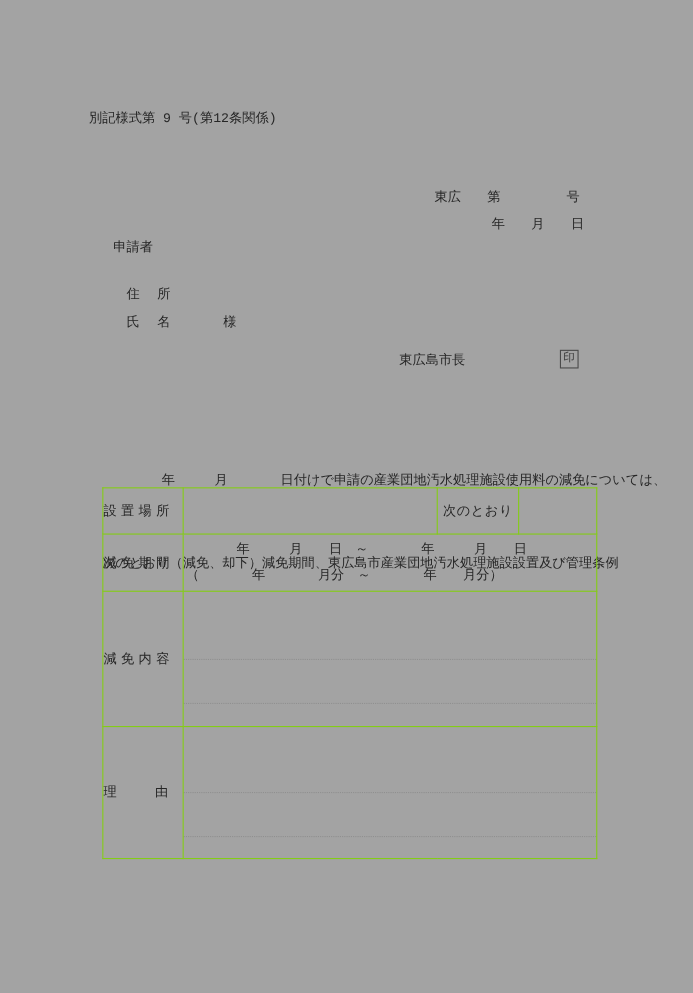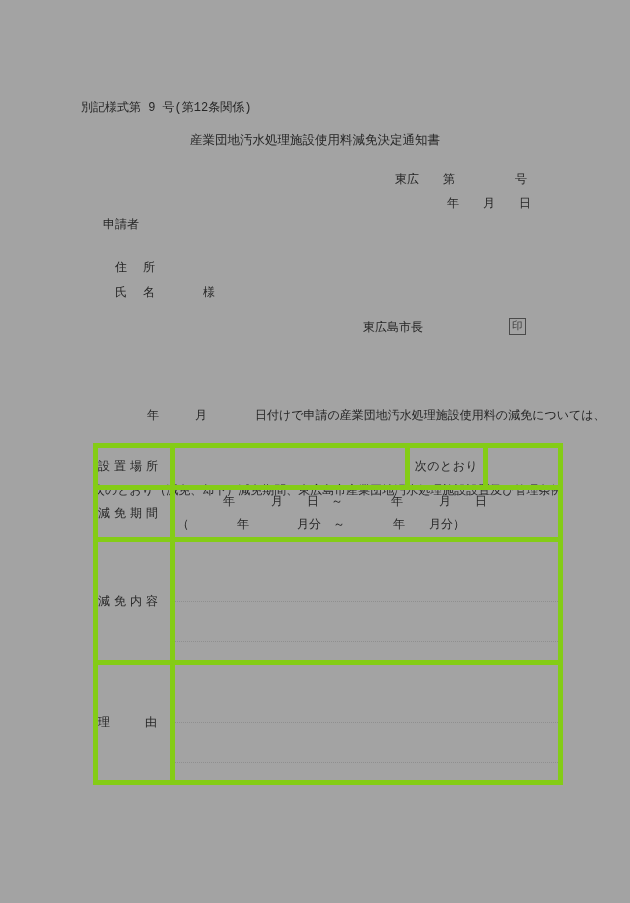--- a/index.html
+++ b/index.html
@@ -25,35 +25,35 @@
   .name-row .honorific { display: inline-block; margin-left: 46px; letter-spacing: 0; }
   .mayor     { left: 363px; top: 321px; }
   .seal {
     left: 509px; top: 318px;
     border: 1px solid #4a4a4a;
     font-size: 10.5px;
     line-height: 13px;
     padding: 1px 2px;
     color: #3a3a3a;
   }
-  .body-par  { left: 93px; top: 354px; width: 500px; line-height: 25px; }
+  .body-par  { left: 93px; top: 375px; width: 500px; line-height: 25px; }
   .body-par div { white-space: pre; }
   .indent1 { padding-left: 54px; }
 
   table.form-table {
     position: absolute;
     left: 93px; top: 443px;
     width: 445px;
     border-collapse: collapse;
     table-layout: fixed;
     font-size: 12px;
     color: #262626;
   }
   .form-table td {
-    border: 5px solid #84cc16;
+    border: 1px solid #84cc16;
     padding: 0;
     vertical-align: middle;
   }
   .col-label { width: 72px; }
   .col-wide  { width: 230px; }
   .col-park  { width: 73px; }
   .col-last  { width: 70px; }
   .row-location { height: 42px; }
   .row-period   { height: 52px; }
   .row-content  { height: 123px; }
@@ -75,21 +75,20 @@
   .row-reason  .seg-1 { height: 40px; }
   .row-reason  .seg-2 { height: 40px; }
 </style>
 </head>
 <body>
 
 <div class="page">
 
   <div class="abs form-id">別記様式第 9 号(第12条関係)</div>
 
-  <div class="abs doc-title">産業団地汚水処理施設使用料減免決定通知書</div>
 
   <div class="abs ref-no">東広　　第　　　　　号</div>
   <div class="abs ref-date">年　　月　　日</div>
 
   <div class="abs applicant">申請者</div>
   <div class="abs addr">住　所</div>
   <div class="abs name-row"><span>氏　名</span><span class="honorific">様</span></div>
 
   <div class="abs mayor">東広島市長</div>
   <div class="abs seal">印</div>

